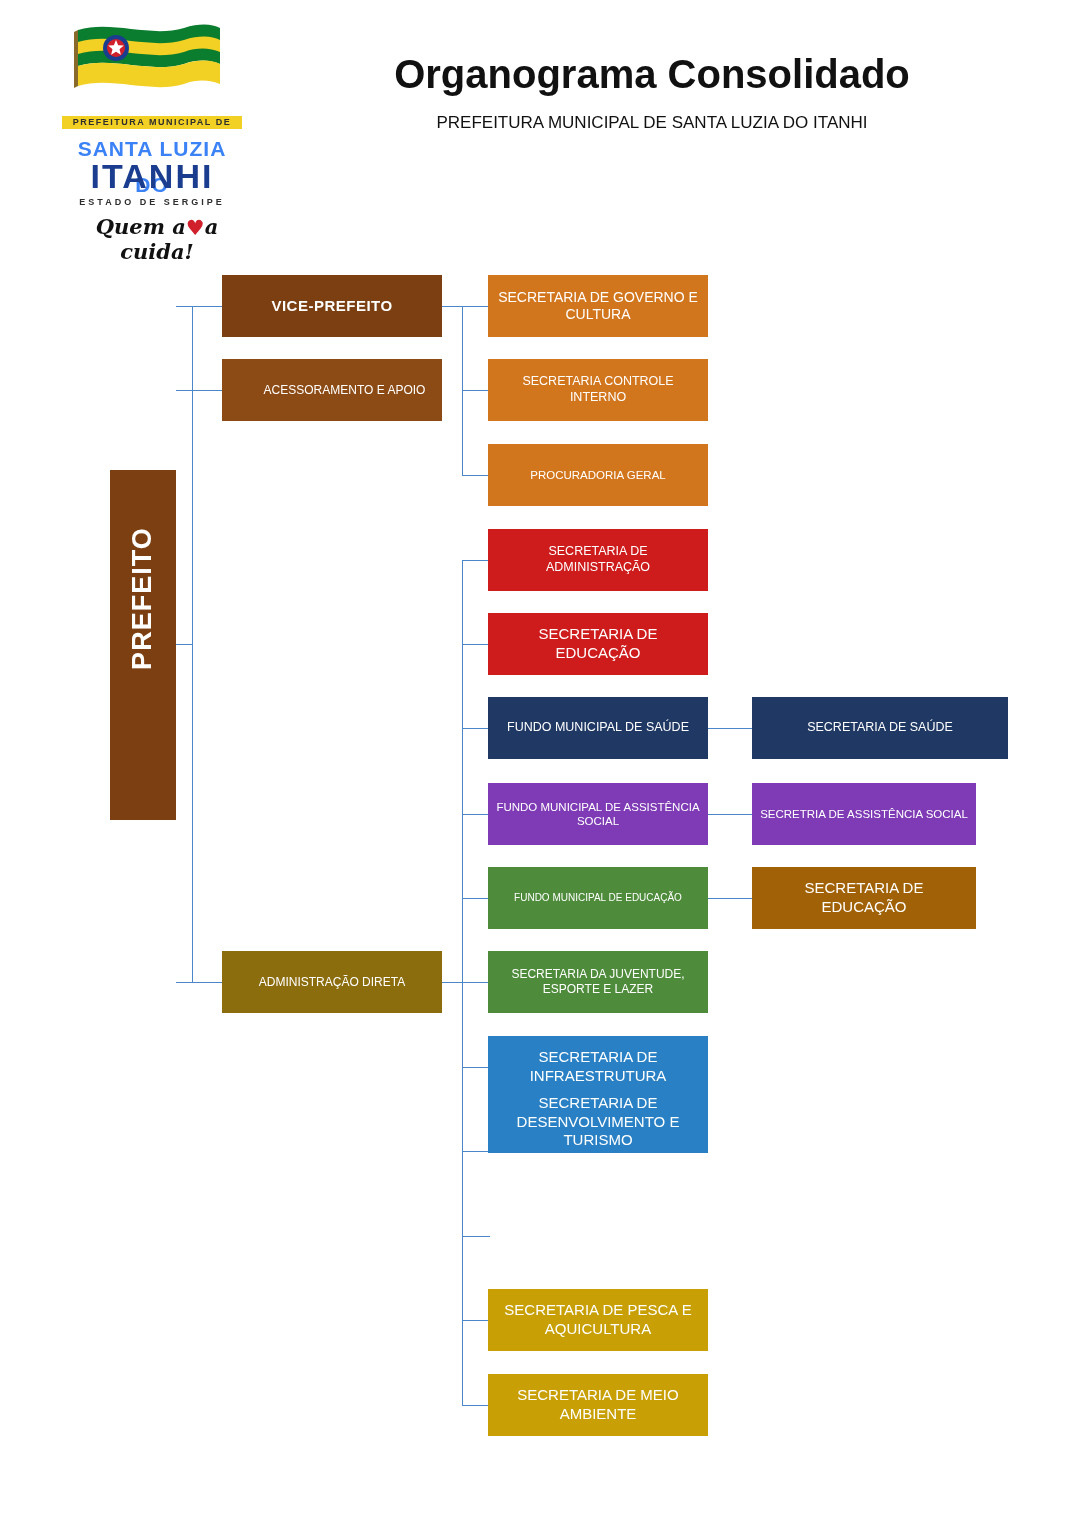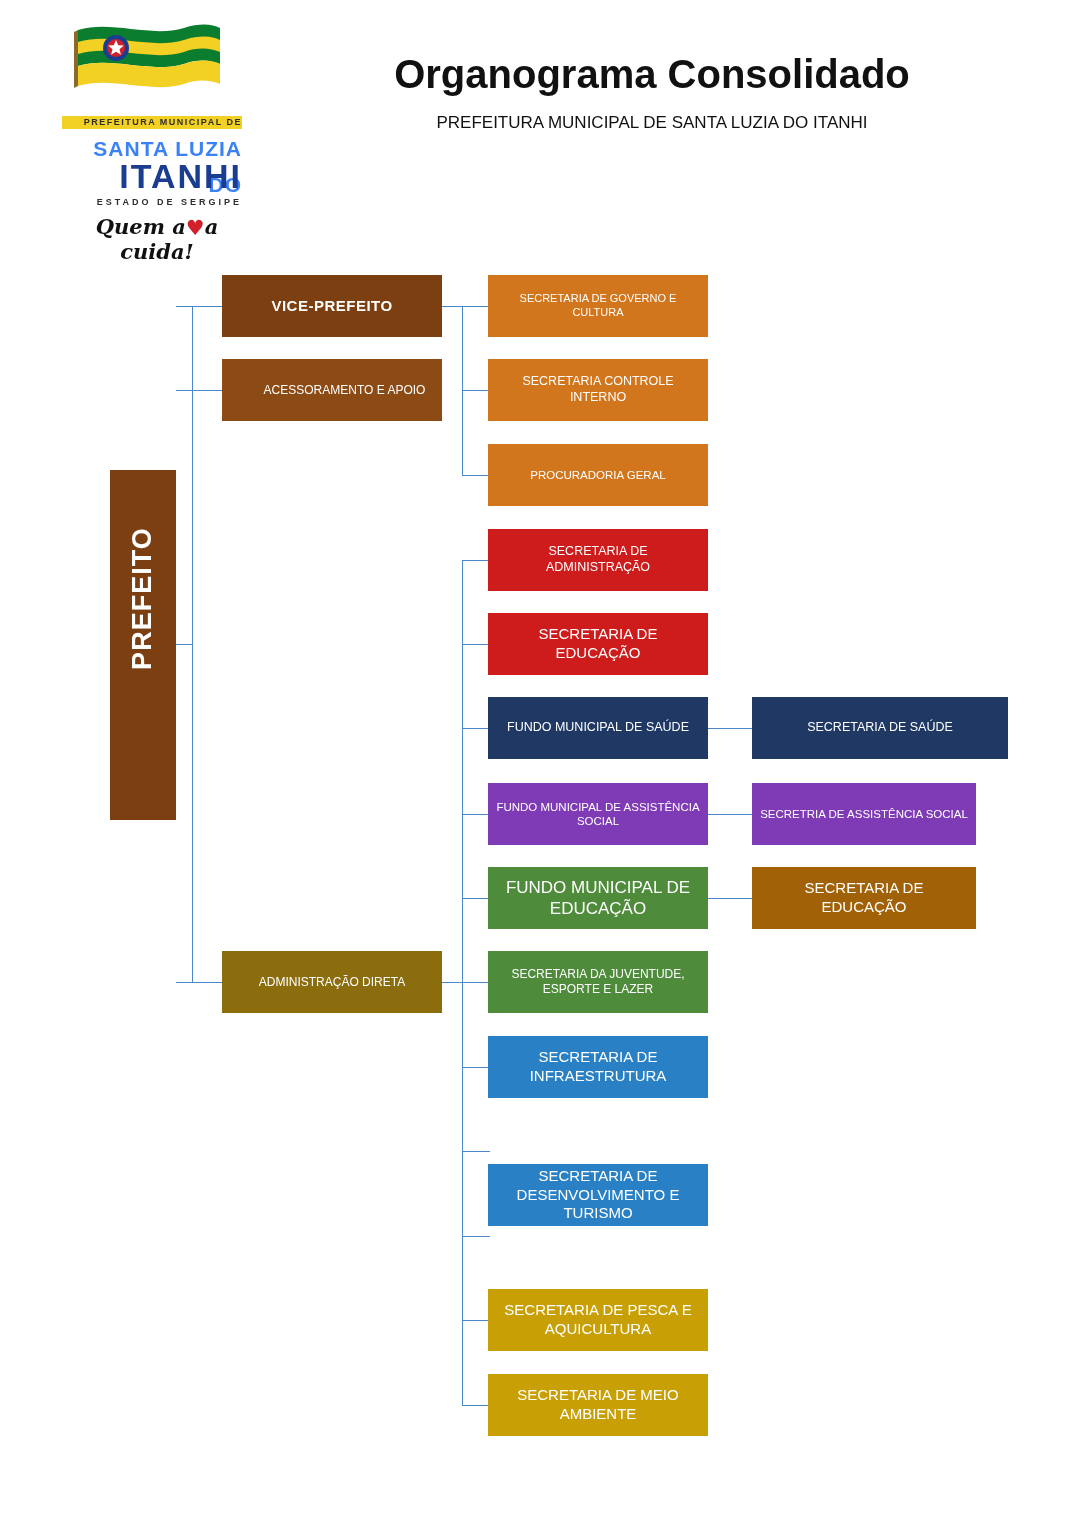--- a/index.html
+++ b/index.html
@@ -33,21 +33,21 @@
     position: absolute;
     left: 20px;
     top: 4px;
     width: 152px;
     height: 82px;
   }
   .logo-band {
     position: absolute;
     left: 10px;
     width: 180px;
-    text-align: right;
+    text-align: center;
     font-weight: bold;
     letter-spacing: 1px;
   }
   .band-pref {
     top: 98px;
     background: #f2d024;
     color: #2e2e2e;
     font-size: 9px;
     line-height: 13px;
     height: 13px;
@@ -198,21 +198,21 @@
   </div>
 
   <div class="node" style="left:222px; top:359px; width:220px; height:62px; background:#8C4A14; font-size:12px;padding-left:33px;">
     <span>ACESSORAMENTO E APOIO</span>
   </div>
 
   <div class="node" style="left:222px; top:951px; width:220px; height:62px; background:#8C6D0E; font-size:12px;">
     <span>ADMINISTRAÇÃO DIRETA</span>
   </div>
 
-  <div class="node" style="left:488px; top:275px; width:220px; height:62px; background:#D2761E; font-size:11px;">
+  <div class="node" style="left:488px; top:275px; width:220px; height:62px; background:#D2761E; font-size:14px;">
     <span>SECRETARIA DE GOVERNO E CULTURA</span>
   </div>
 
   <div class="node" style="left:488px; top:359px; width:220px; height:62px; background:#D2761E; font-size:12.5px;">
     <span>SECRETARIA CONTROLE INTERNO</span>
   </div>
 
   <div class="node" style="left:488px; top:444px; width:220px; height:62px; background:#D2761E; font-size:11.5px;">
     <span>PROCURADORIA GERAL</span>
   </div>
@@ -234,37 +234,37 @@
   </div>
 
   <div class="node" style="left:488px; top:783px; width:220px; height:62px; background:#7E3BB5; font-size:11.5px;">
     <span>FUNDO MUNICIPAL DE ASSISTÊNCIA SOCIAL</span>
   </div>
 
   <div class="node" style="left:752px; top:783px; width:224px; height:62px; background:#7E3BB5; font-size:11.5px;">
     <span>SECRETRIA DE ASSISTÊNCIA SOCIAL</span>
   </div>
 
-  <div class="node" style="left:488px; top:867px; width:220px; height:62px; background:#4E8B3B; font-size:17px;">
+  <div class="node" style="left:488px; top:867px; width:220px; height:62px; background:#4E8B3B; font-size:10px;">
     <span>FUNDO MUNICIPAL DE EDUCAÇÃO</span>
   </div>
 
   <div class="node" style="left:752px; top:867px; width:224px; height:62px; background:#a16207; font-size:15px;">
     <span>SECRETARIA DE EDUCAÇÃO</span>
   </div>
 
   <div class="node" style="left:488px; top:951px; width:220px; height:62px; background:#4E8B3B; font-size:12px;">
     <span>SECRETARIA DA JUVENTUDE, ESPORTE E LAZER</span>
   </div>
 
   <div class="node" style="left:488px; top:1036px; width:220px; height:62px; background:#2980C4; font-size:15px;">
     <span>SECRETARIA DE INFRAESTRUTURA</span>
   </div>
 
-  <div class="node" style="left:488px; top:1164px; width:220px; height:62px; background:#2980C4; font-size:15px;">
+  <div class="node" style="left:488px; top:1091px; width:220px; height:62px; background:#2980C4; font-size:15px;">
     <span>SECRETARIA DE DESENVOLVIMENTO E TURISMO</span>
   </div>
 
 
   <div class="node" style="left:488px; top:1289px; width:220px; height:62px; background:#C8A006; font-size:15px;">
     <span>SECRETARIA DE PESCA E AQUICULTURA</span>
   </div>
 
   <div class="node" style="left:488px; top:1374px; width:220px; height:62px; background:#C8A006; font-size:15px;">
     <span>SECRETARIA DE MEIO AMBIENTE</span>

